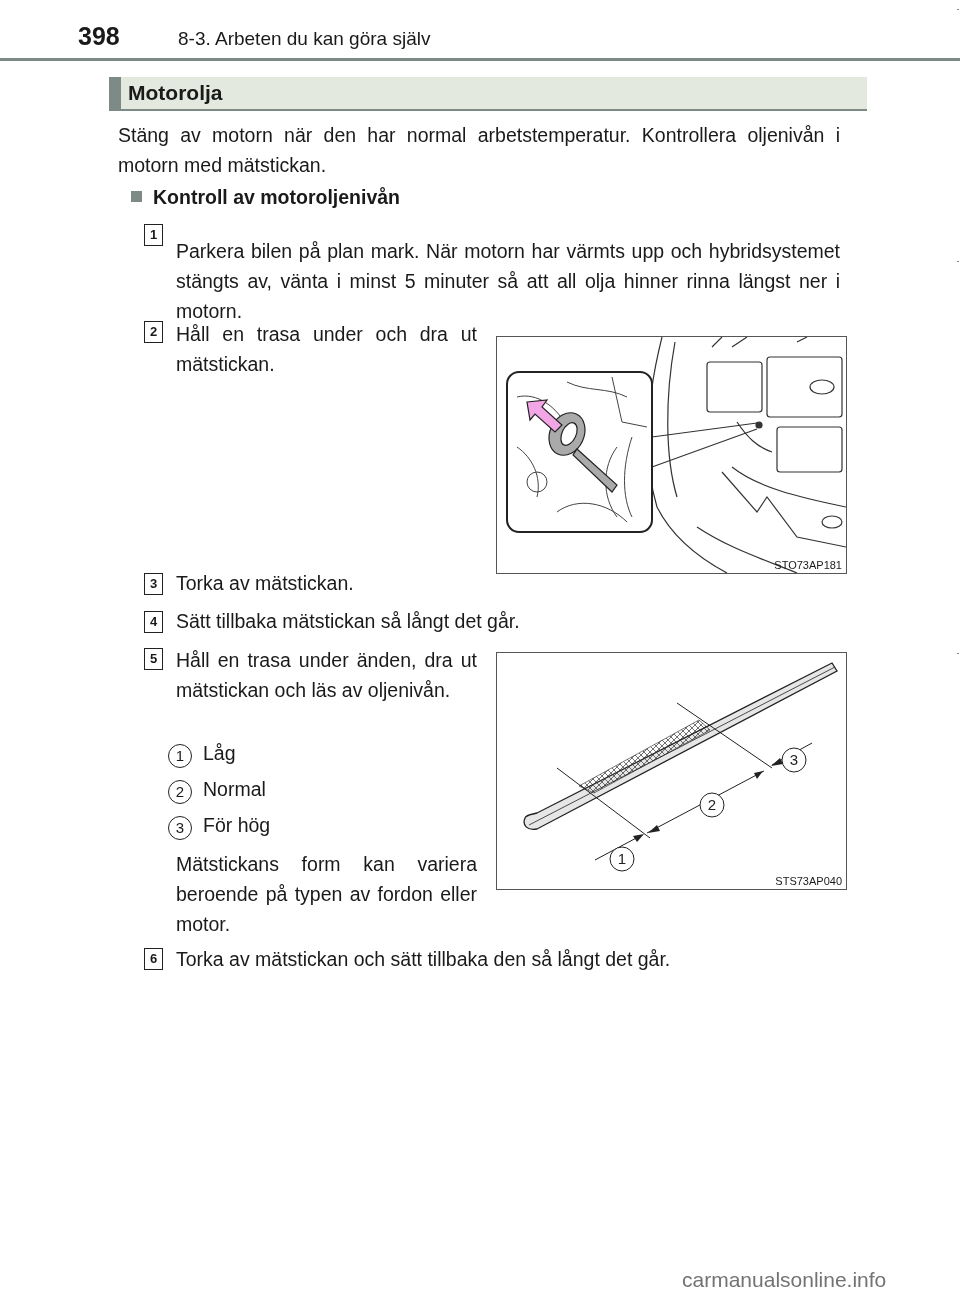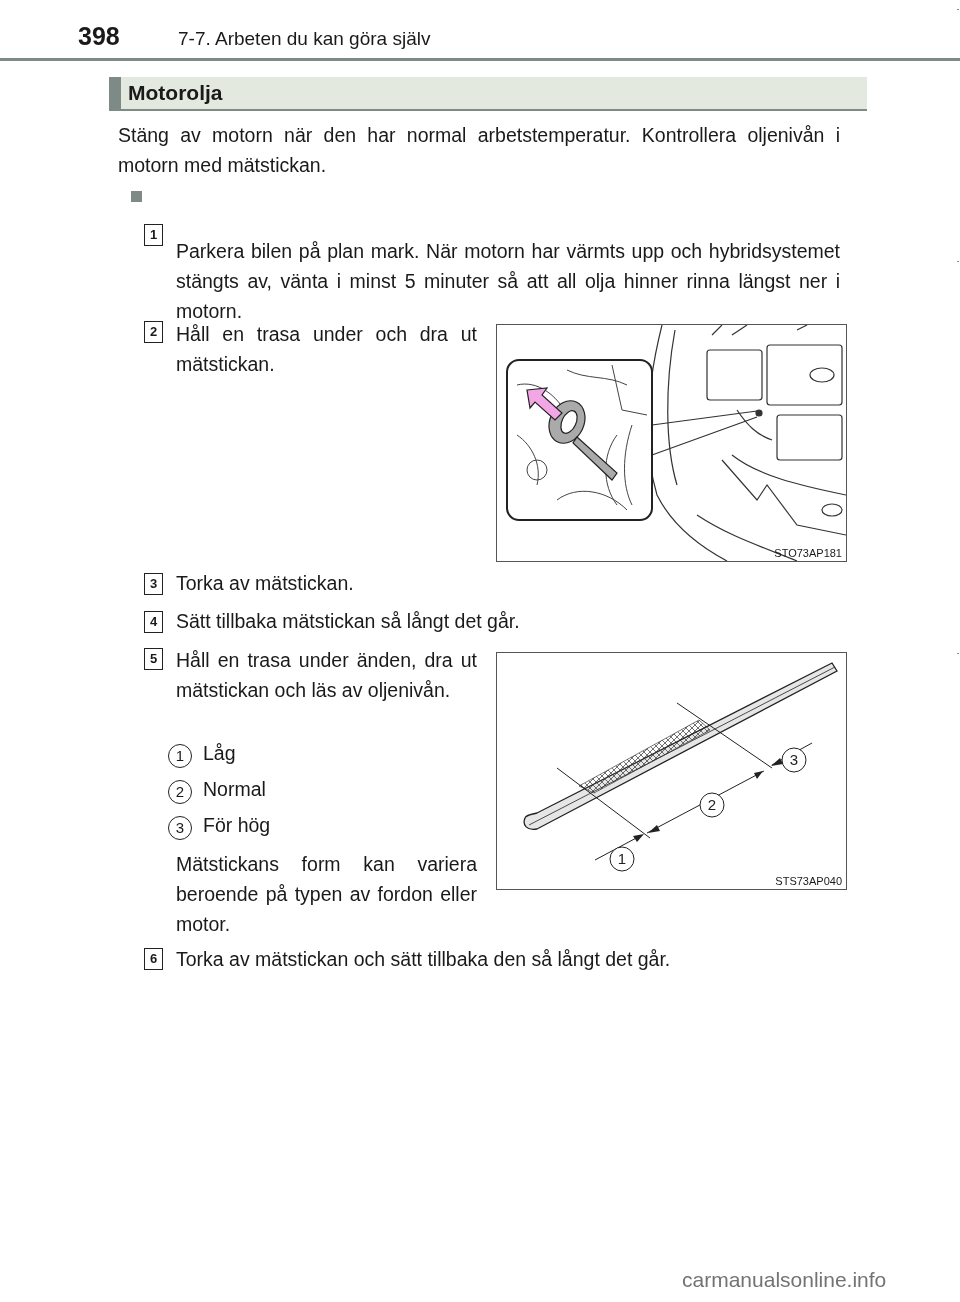--- a/index.html
+++ b/index.html
@@ -24,45 +24,45 @@
 
   .stepnum { position: absolute; left: 144px; width: 17px; height: 20px; border: 1.5px solid #222;
              font-size: 13px; font-weight: bold; text-align: center; line-height: 20px; }
   .step-text { left: 176px; }
 
   .circ { position: absolute; left: 168px; width: 22px; height: 22px; border: 1.3px solid #222; border-radius: 50%;
           font-size: 15px; text-align: center; line-height: 22px; }
   .legend-label { position: absolute; left: 203px; font-size: 19.5px; }
 
   .figure { position: absolute; border: 1.5px solid #555; background: #fff; }
-  .fig1 { left: 496px; top: 324px; width: 349px; height: 236px; }
+  .fig1 { left: 496px; top: 336px; width: 349px; height: 236px; }
   .fig2 { left: 496px; top: 652px; width: 349px; height: 236px; }
   .fig-code { position: absolute; right: 4px; bottom: 2px; font-size: 11px; }
 
   .watermark { position: absolute; left: 682px; top: 1268px; font-size: 21px; color: #737373; }
 </style>
 </head>
 <body>
 
 <div class="page-number">398</div>
-<div class="chapter-title">7-7. Arbeten du kan göra själv</div>
+<div class="chapter-title">8-3. Arbeten du kan göra själv</div>
 <div class="header-rule"></div>
 <div class="margin-mark" style="left:957px;top:9px;"></div>
 <div class="margin-mark" style="left:957px;top:261px;"></div>
 <div class="margin-mark" style="left:957px;top:653px;"></div>
 
 <div class="section-bar">
   <div class="accent"></div>
   <div class="section-title">Motorolja</div>
 </div>
 
 <div class="para intro">Stäng av motorn när den har normal arbetstemperatur. Kontrollera oljenivån i motorn med mätstickan.</div>
 
 <div class="subhead">
-  <span class="sq"></span>
+  <span class="sq"></span><span>Kontroll av motoroljenivån</span>
 </div>
 
 <div class="stepnum" style="top:224px;">1</div>
 <div class="para step-text" style="top:236px;width:664px;">Parkera bilen på plan mark. När motorn har värmts upp och hybridsystemet stängts av, vänta i minst 5 minuter så att all olja hinner rinna längst ner i motorn.</div>
 
 <div class="stepnum" style="top:321px;">2</div>
 <div class="para step-text" style="top:319px;width:301px;">Håll en trasa under och dra ut mätstickan.</div>
 
 <div class="figure fig1">
   <svg width="349" height="236" viewBox="0 0 349 236">

